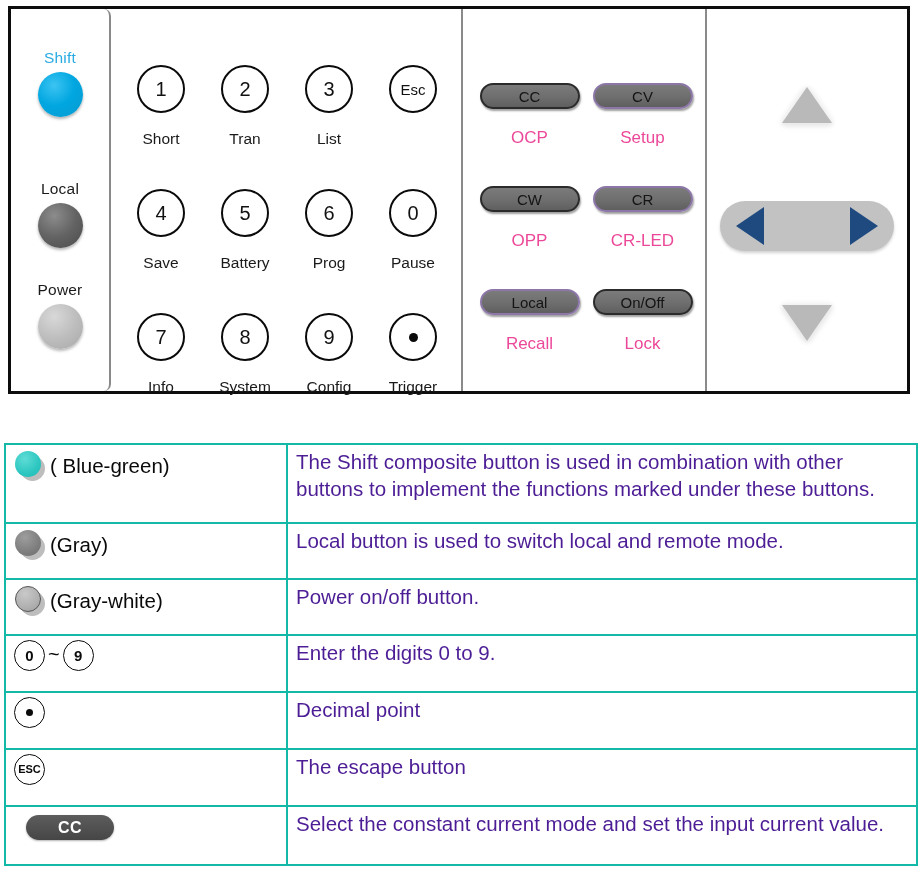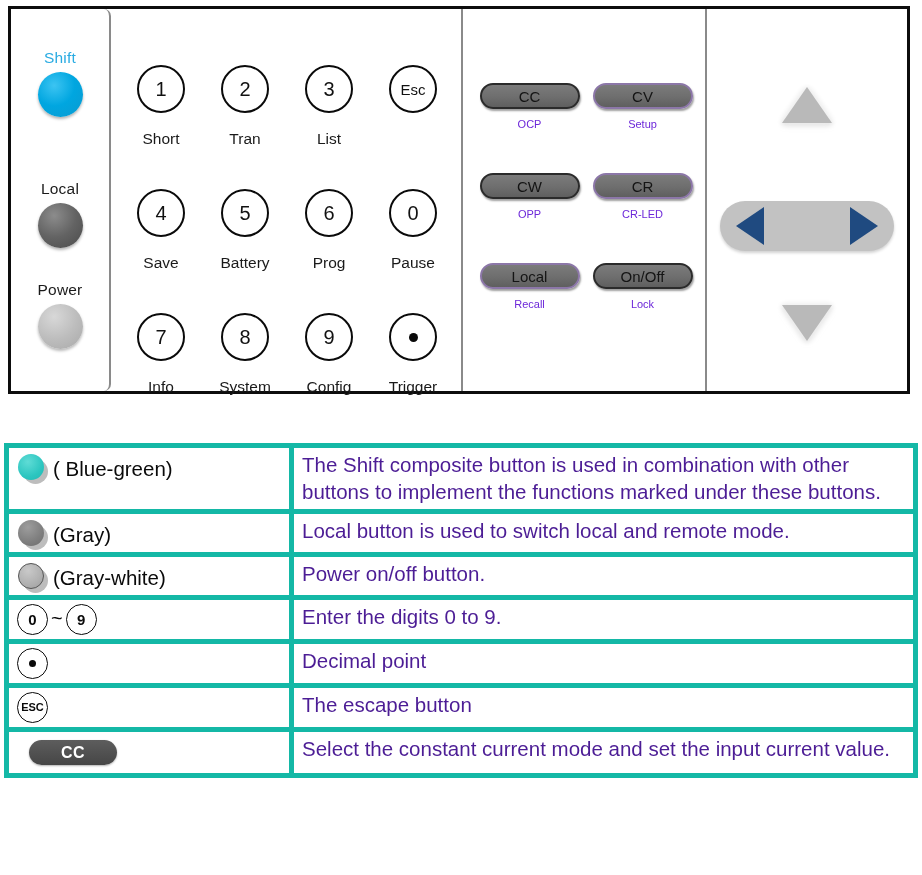--- a/index.html
+++ b/index.html
@@ -130,24 +130,24 @@
     justify-content: center;
     font-size: 15px;
     color: #141414;
     background: linear-gradient(180deg, #7b7b7b 0%, #6e6e6e 55%, #5f5f5f 100%);
     box-shadow: 1px 2px 2px rgba(0,0,0,.38);
     box-sizing: border-box;
   }
   .pill.edge-dark { border: 2px solid #2b2b2b; }
   .pill.edge-violet { border: 2px solid #8c77a8; }
   .mode-sub {
-    margin-top: 7px;
-    font-size: 11px;
+    margin-top: 20px;
+    font-size: 17px;
     line-height: 17px;
-    color: #6d28d9;
+    color: #ec4899;
   }
 
   
   .arrow-wrap {
     position: absolute;
     left: 0; top: 0; right: 0; bottom: 0;
   }
   .tri {
     position: absolute;
     left: 50%;
@@ -202,23 +202,23 @@
   
   .desc-table {
     position: absolute;
     left: 4px;
     top: 443px;
     width: 914px;
     border-collapse: collapse;
     table-layout: fixed;
   }
   .desc-table td {
-    border: 5px solid #14b8a6;
+    border: 2px solid #14b8a6;
     vertical-align: top;
-    padding: 4px 8px 4px 8px;
+    padding: 4px 8px 20px 8px;
   }
   .cell-symbol { width: 264px; }
   .cell-desc {
     font-size: 20.5px;
     line-height: 26.5px;
     color: #4c1d95;
   }
   .cell-desc.justify { text-align: justify; }
 
   .sym-row {

